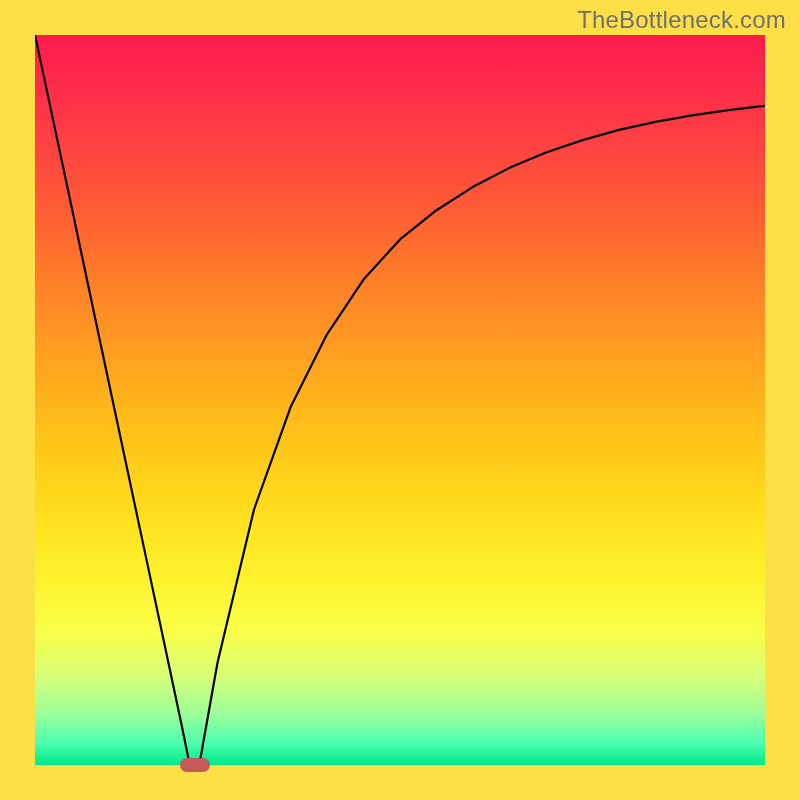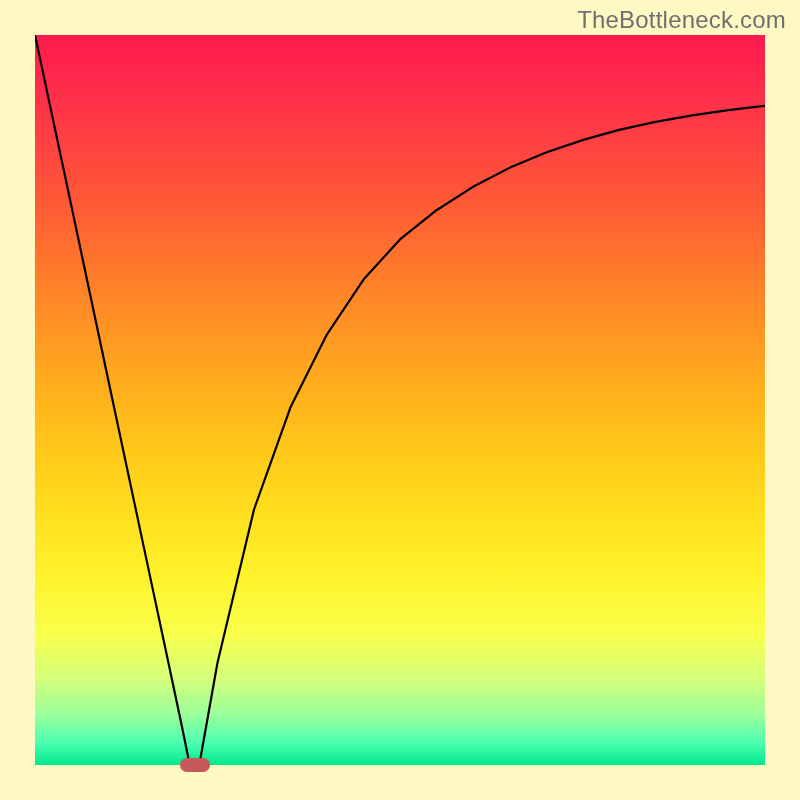--- a/index.html
+++ b/index.html
@@ -7,21 +7,21 @@
     padding: 0;
     width: 800px;
     height: 800px;
     background: #000;
     overflow: hidden;
   }
   .frame {
     position: relative;
     width: 800px;
     height: 800px;
-    background: #fef9c3;
+    background: #fde047;
   }
   .plot-area {
     position: absolute;
     left: 35px;
     top: 35px;
     width: 730px;
     height: 730px;
     background: linear-gradient(to bottom,
       #ff1a4d 0%,
       #ff2e4a 8%,

